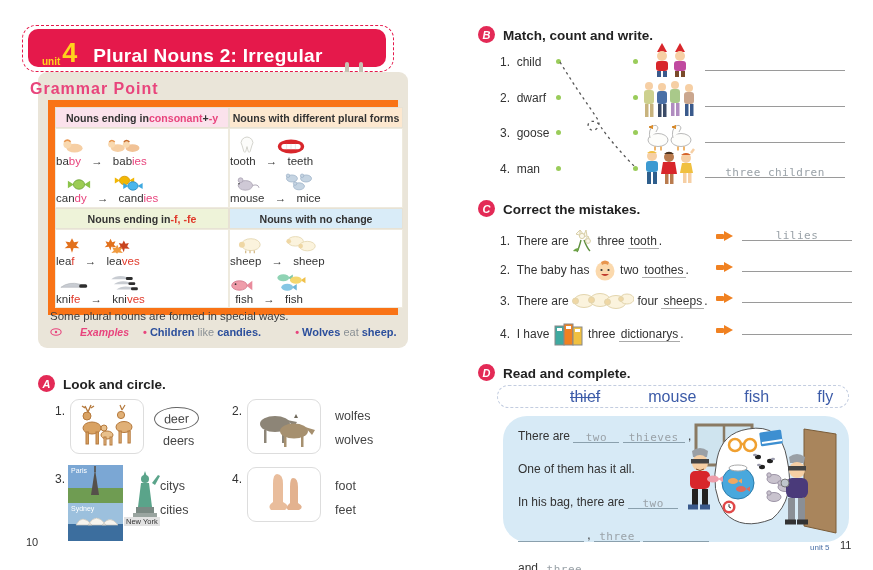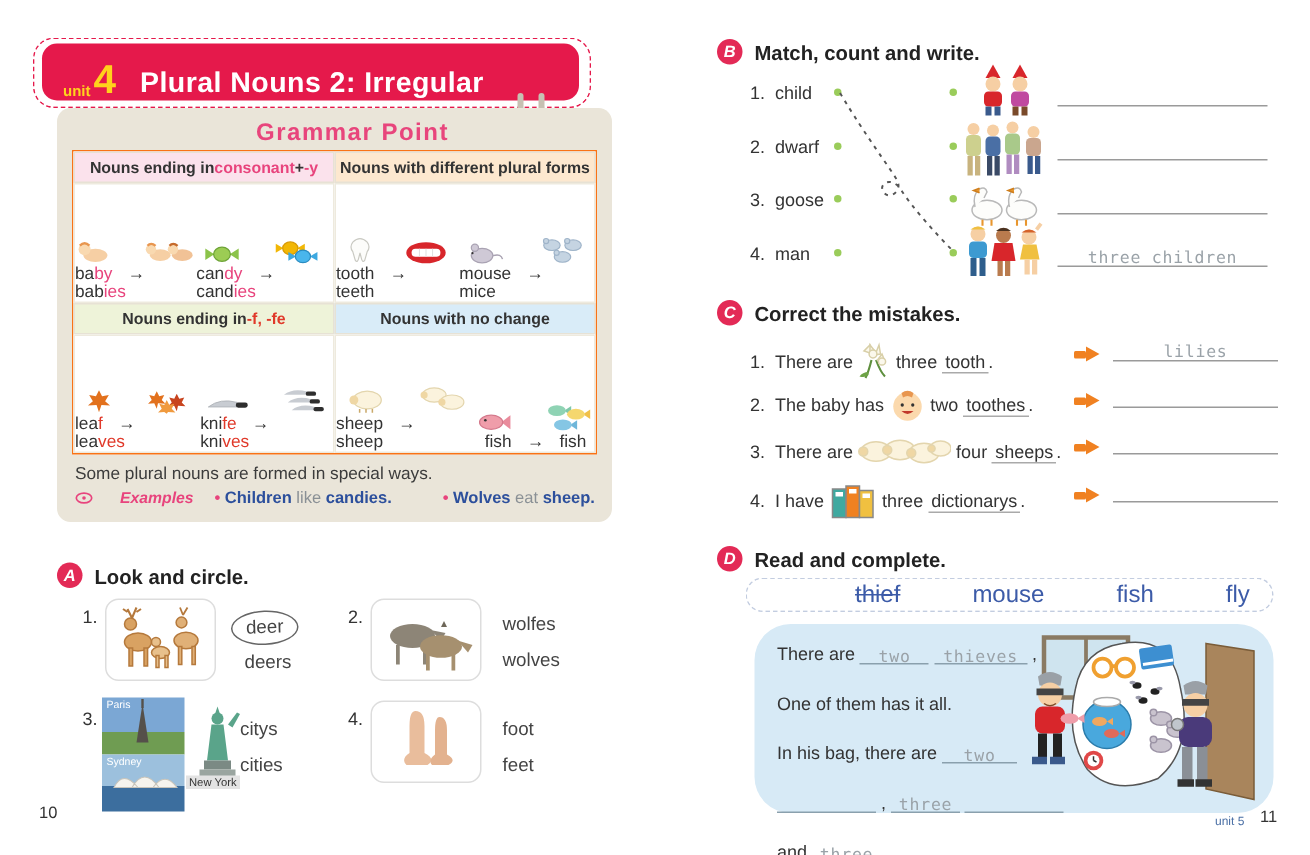--- a/index.html
+++ b/index.html
@@ -11,28 +11,28 @@
   .banner-dash { left:22px; top:25px; width:372px; height:47px; border:1.6px dashed #e5194b; border-radius:14px; }
   .banner { left:28px; top:29px; width:358px; height:38px; background:#e5194b; border-radius:10px; display:flex; align-items:flex-end; }
   .unit-lab { color:#ffd21c; font-size:10px; font-weight:bold; margin-left:14px; margin-top:-10px; }
   .unit-num { color:#ffd21c; font-size:27px; font-weight:bold; margin-left:2px; line-height:1; }
   .banner-title { color:#fff; font-size:19px; font-weight:bold; margin-left:16px; letter-spacing:.3px; }
   .pin { width:4px; height:24px; background:#c7c0b2; border-radius:2px; }
   .pin-ball { width:7px; height:7px; background:#a89f8e; border-radius:50%; }
 
   
   .gbox { left:38px; top:72px; width:370px; height:276px; background:#eae5d9; border-radius:9px; }
-  .gtitle { left:50px; top:80px; width:370px; text-align:center; color:#e8457c; font-size:16px; font-weight:800; letter-spacing:1px; }
-  .gtable { left:48px; top:100px; width:350px; background:#fff; border:1px solid #f97316; display:grid;
+  .gtitle { left:30px; top:80px; width:370px; text-align:left; color:#e8457c; font-size:16px; font-weight:800; letter-spacing:1px; }
+  .gtable { left:48px; top:100px; width:350px; background:#fff; border:7px solid #f97316; display:grid;
             grid-template-columns:174px 174px; grid-template-rows:21px 80px 21px 79px; }
   .hdr { font-size:10.6px; font-weight:bold; color:#333; display:flex; align-items:center; justify-content:center; border:0.5px solid #e7e2d5; }
   .bg-pink { background:#fbe2ec; } .bg-peach { background:#fde8cf; }
   .bg-yg { background:#eef3d9; } .bg-blue { background:#d9ecf8; }
   .hl-p { color:#e8447d; } .hl-r { color:#e0392a; }
-  .gcell { border:0.5px solid #eeeade; display:flex; flex-direction:row; justify-content:space-evenly; align-items:flex-end; background:#fff; }
+  .gcell { border:0.5px solid #eeeade; display:flex; flex-direction:column; justify-content:space-evenly; align-items:flex-start; background:#fff; }
   .pair { display:flex; flex-direction:column; align-items:center; }
   .icons { display:flex; align-items:flex-end; gap:22px; height:22px; }
   .words { font-size:11.5px; color:#333; margin-top:1px; }
   .words .arr { margin:0 7px; color:#333; }
   .gnote { left:50px; top:310px; font-size:11.5px; color:#3c3c3c; }
   .gex { left:50px; top:326px; font-size:11px; display:flex; align-items:center; }
   .exlab { color:#e8447d; font-weight:bold; font-style:italic; font-size:10.5px; margin-right:14px; display:flex; align-items:center; gap:18px;}
   .bullet-p { color:#e8447d; font-weight:bold; margin-right:3px; }
   .blue-w { color:#2c4f9c; font-weight:bold; }
   .gray-w { color:#8a9095; }

